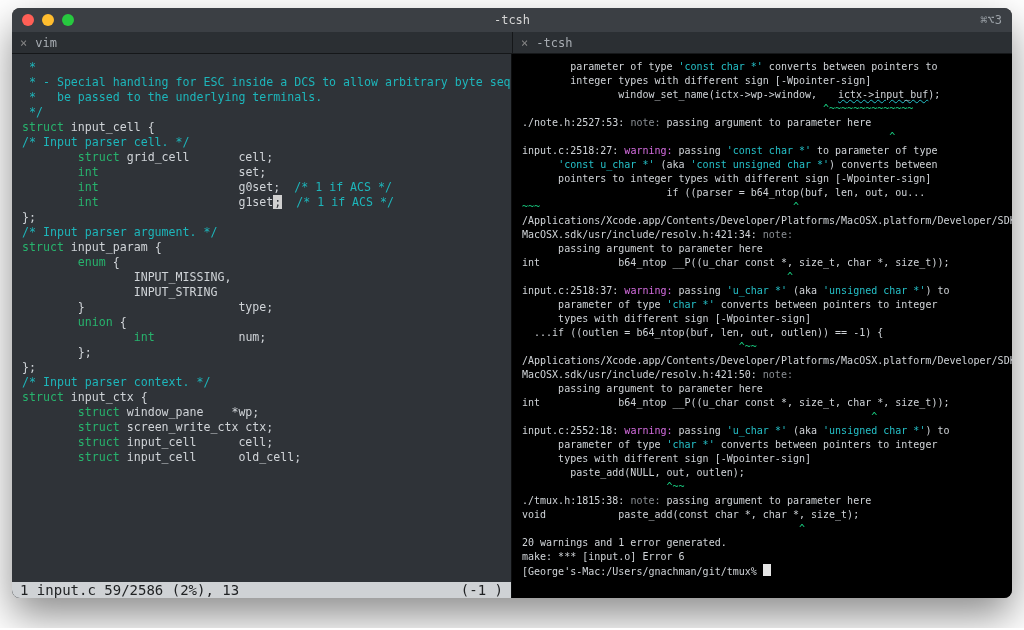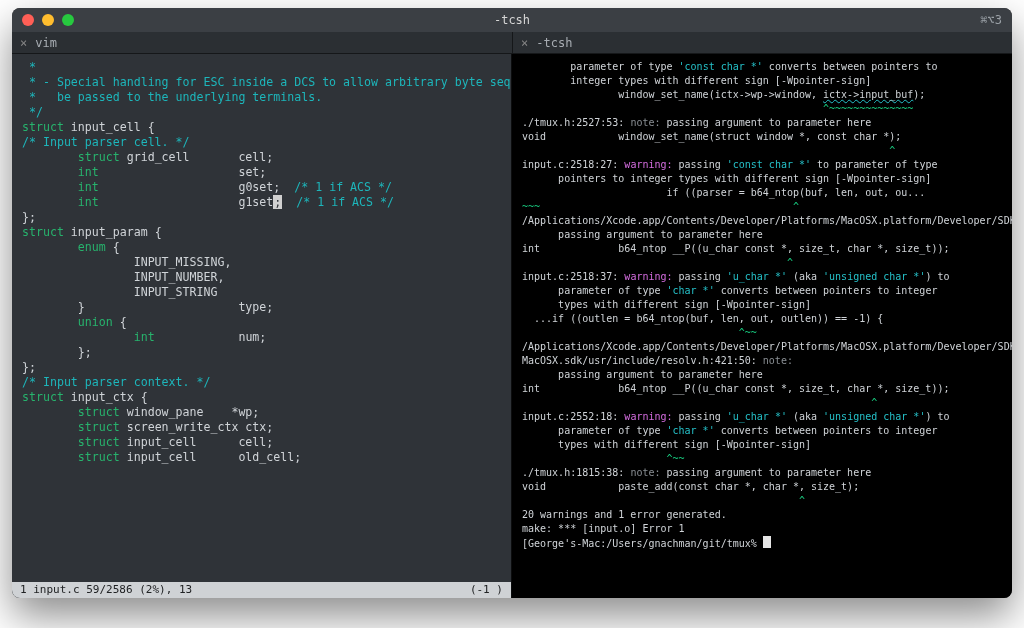--- a/index.html
+++ b/index.html
@@ -19,25 +19,25 @@
   .pane { width:50%; position:relative; display:flex; flex-direction:column; min-height:0;}
   .pane.left { background:#2f3338; border-right:1px solid #0c0d0e; }
   .pane.right { background:#000; }
   .scrollarea { flex:1; overflow:hidden; padding:6px 10px 0 10px; }
   .line { font-size:11.6px; line-height:15px; white-space:pre; color:#d0d4d8; }
   .pane.right .line { font-size:10px; line-height:14px; }
   .c-comment { color:#1db6bb; }
   .c-kw  { color:#27b36d; }
   .c-type{ color:#27b36d; }
   .c-cursor { background:#d0d0d0; color:#2f3338; padding:0 1px; }
-  .statusline { height:16px; background:#cfd2d5; color:#202224; font-size:11px; line-height:16px; padding:0 8px; display:flex; justify-content:space-between; }
+  .statusline { height:16px; background:#cfd2d5; color:#202224; font-size:14px; line-height:16px; padding:0 8px; display:flex; justify-content:space-between; }
   .r-note{ color:#8a8f94; }
   .r-warn{ color:#d56de0; }
   .r-str { color:#25c1c9; }
-  .r-under { text-decoration: underline wavy #25c1c9; text-decoration-thickness:1px; }
+  .r-under { text-decoration: underline wavy #25c1c9; text-decoration-thickness:1px;margin-left:15px; }
   .r-uwarn{ color:#17c97e; }
   .cursor-blk { display:inline-block; width:8px; height:12px; background:#e5e5e5; vertical-align:-1px; }
 </style>
 </head>
 <body>
 
 <div class="window">
   <div class="titlebar">
     <div class="tl-buttons">
       <div class="tl-btn tl-close"></div>
@@ -68,24 +68,24 @@
           <div class="line"><span class="c-comment"> */</span></div>
           <div class="line"><span></span></div>
           <div class="line"><span class="c-kw">struct</span><span> input_cell {</span></div>
           <div class="line"><span class="c-comment">/* Input parser cell. */</span></div>
           <div class="line"><span>        </span><span class="c-kw">struct</span><span> grid_cell       cell;</span></div>
           <div class="line"><span>        </span><span class="c-type">int</span><span>                    set;</span></div>
           <div class="line"><span>        </span><span class="c-type">int</span><span>                    g0set;  </span><span class="c-comment">/* 1 if ACS */</span></div>
           <div class="line"><span>        </span><span class="c-type">int</span><span>                    g1set</span><span class="c-cursor">;</span><span>  </span><span class="c-comment">/* 1 if ACS */</span></div>
           <div class="line"><span>};</span></div>
           <div class="line"><span></span></div>
+          <div class="line"><span class="c-comment">/* Input parser argument. */</span></div>
           <div class="line"><span class="c-kw">struct</span><span> input_param {</span></div>
           <div class="line"><span>        </span><span class="c-kw">enum</span><span> {</span></div>
           <div class="line"><span>                INPUT_MISSING,</span></div>
-          <div class="line"><span>                INPUT_NUMBER,</span></div>
           <div class="line"><span>                INPUT_STRING</span></div>
           <div class="line"><span>        }                      type;</span></div>
           <div class="line"><span>        </span><span class="c-kw">union</span><span> {</span></div>
           <div class="line"><span>                </span><span class="c-type">int</span><span>            num;</span></div>
           <div class="line"><span>        };</span></div>
           <div class="line"><span>};</span></div>
           <div class="line"><span></span></div>
           <div class="line"><span class="c-comment">/* Input parser context. */</span></div>
           <div class="line"><span class="c-kw">struct</span><span> input_ctx {</span></div>
           <div class="line"><span>        </span><span class="c-kw">struct</span><span> window_pane    *wp;</span></div>
@@ -99,47 +99,49 @@
         <span>1 input.c            59/2586 (2%), 13</span>
         <span>(-1 )</span>
       </div>
     </div>
     <div class="pane right">
       <div class="scrollarea" id="right-lines">
           <div class="line"><span>        parameter of type </span><span class="r-str">'const char *'</span><span> converts between pointers to</span></div>
           <div class="line"><span>        integer types with different sign [-Wpointer-sign]</span></div>
           <div class="line"><span>                window_set_name(ictx-&gt;wp-&gt;window, </span><span class="r-under">ictx-&gt;input_buf</span><span>);</span></div>
           <div class="line"><span class="r-uwarn">                                                  ^~~~~~~~~~~~~~~</span></div>
-          <div class="line"><span>./tmux.h:2527:53: </span><span class="r-note">note:</span><span> passing argument to parameter here</span></div>
-          <div class="line"><span>void            window_set_name(struct window *, const char *);</span></div>
+          <div class="line"><span>./note.h:2527:53: </span><span class="r-note">note:</span><span> passing argument to parameter here</span></div>
           <div class="line"><span class="r-uwarn">                                                             ^</span></div>
           <div class="line"><span>input.c:2518:27: </span><span class="r-warn">warning:</span><span> passing </span><span class="r-str">'const char *'</span><span> to parameter of type</span></div>
+          <div class="line"><span>      </span><span class="r-str">'const u_char *'</span><span> (aka </span><span class="r-str">'const unsigned char *'</span><span>) converts between</span></div>
           <div class="line"><span>      pointers to integer types with different sign [-Wpointer-sign]</span></div>
           <div class="line"><span>                        if ((parser = b64_ntop(buf, len, out, ou...</span></div>
           <div class="line"><span class="r-uwarn">~~~                                          ^</span></div>
           <div class="line"><span>/Applications/Xcode.app/Contents/Developer/Platforms/MacOSX.platform/Developer/SDKs/</span></div>
+          <div class="line"><span>MacOSX.sdk/usr/include/resolv.h:421:34: </span><span class="r-note">note:</span></div>
           <div class="line"><span>      passing argument to parameter here</span></div>
           <div class="line"><span>int             b64_ntop __P((u_char const *, size_t, char *, size_t));</span></div>
           <div class="line"><span class="r-uwarn">                                            ^</span></div>
           <div class="line"><span>input.c:2518:37: </span><span class="r-warn">warning:</span><span> passing </span><span class="r-str">'u_char *'</span><span> (aka </span><span class="r-str">'unsigned char *'</span><span>) to</span></div>
           <div class="line"><span>      parameter of type </span><span class="r-str">'char *'</span><span> converts between pointers to integer</span></div>
           <div class="line"><span>      types with different sign [-Wpointer-sign]</span></div>
           <div class="line"><span>  ...if ((outlen = b64_ntop(buf, len, out, outlen)) == -1) {</span></div>
           <div class="line"><span class="r-uwarn">                                    ^~~</span></div>
           <div class="line"><span>/Applications/Xcode.app/Contents/Developer/Platforms/MacOSX.platform/Developer/SDKs/</span></div>
           <div class="line"><span>MacOSX.sdk/usr/include/resolv.h:421:50: </span><span class="r-note">note:</span></div>
           <div class="line"><span>      passing argument to parameter here</span></div>
           <div class="line"><span>int             b64_ntop __P((u_char const *, size_t, char *, size_t));</span></div>
           <div class="line"><span class="r-uwarn">                                                          ^</span></div>
           <div class="line"><span>input.c:2552:18: </span><span class="r-warn">warning:</span><span> passing </span><span class="r-str">'u_char *'</span><span> (aka </span><span class="r-str">'unsigned char *'</span><span>) to</span></div>
           <div class="line"><span>      parameter of type </span><span class="r-str">'char *'</span><span> converts between pointers to integer</span></div>
           <div class="line"><span>      types with different sign [-Wpointer-sign]</span></div>
+          <div class="line"><span>        paste_add(NULL, out, outlen);</span></div>
           <div class="line"><span class="r-uwarn">                        ^~~</span></div>
           <div class="line"><span>./tmux.h:1815:38: </span><span class="r-note">note:</span><span> passing argument to parameter here</span></div>
           <div class="line"><span>void            paste_add(const char *, char *, size_t);</span></div>
           <div class="line"><span class="r-uwarn">                                              ^</span></div>
           <div class="line"><span>20 warnings and 1 error generated.</span></div>
-          <div class="line"><span>make: *** [input.o] Error 1</span></div>
+          <div class="line"><span>make: *** [input.o] Error 6</span></div>
           <div class="line"><span>[George's-Mac:/Users/gnachman/git/tmux% </span><span class="cursor-blk"></span></div>
         </div>
     </div>
   </div>
 </div>
 
 </body></html>

